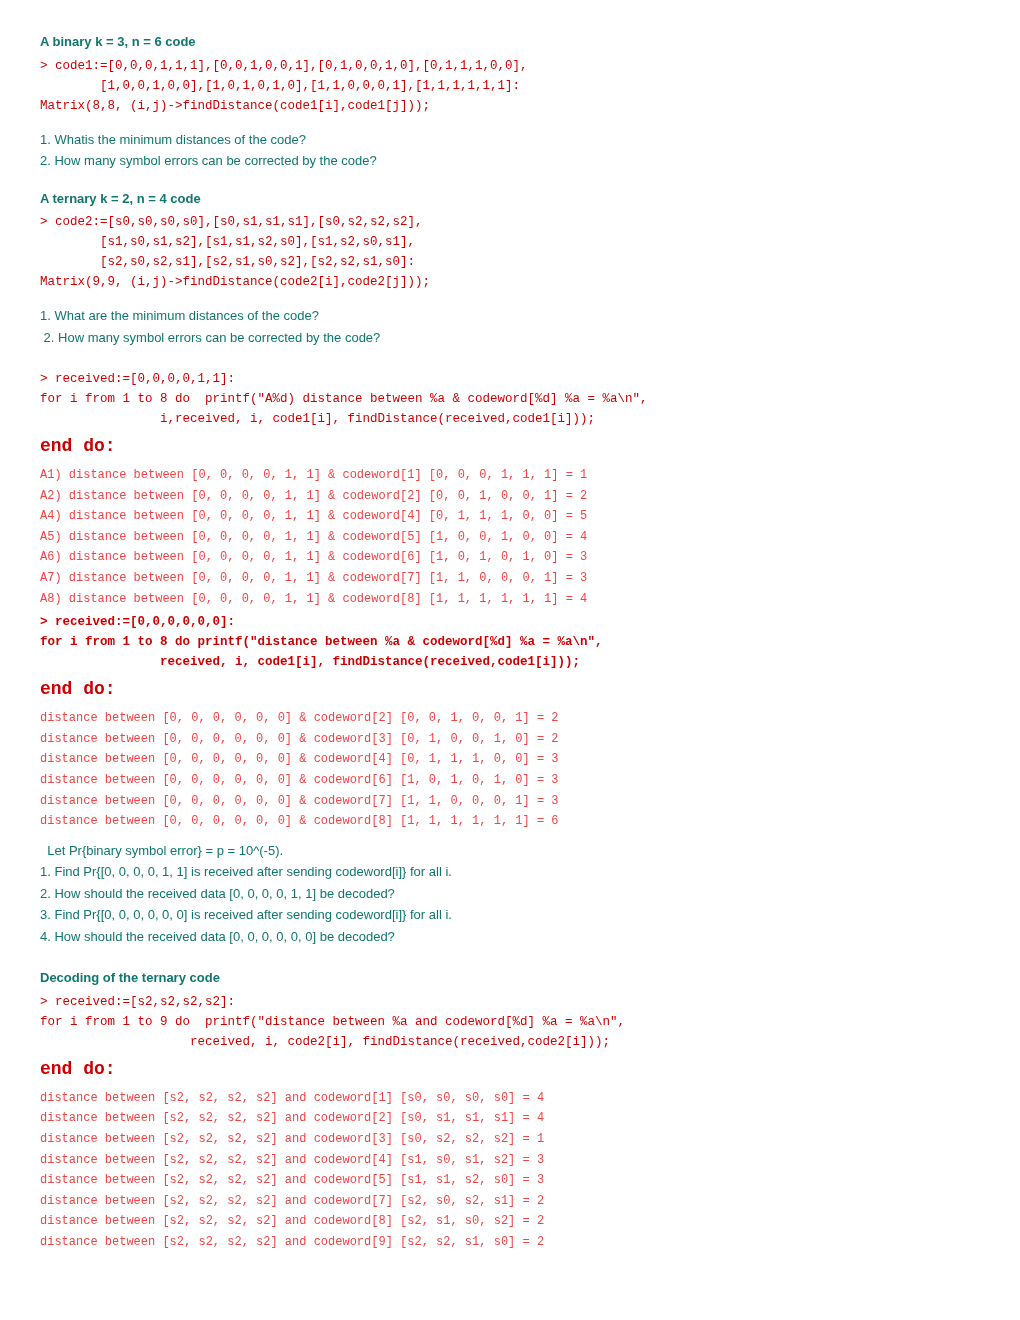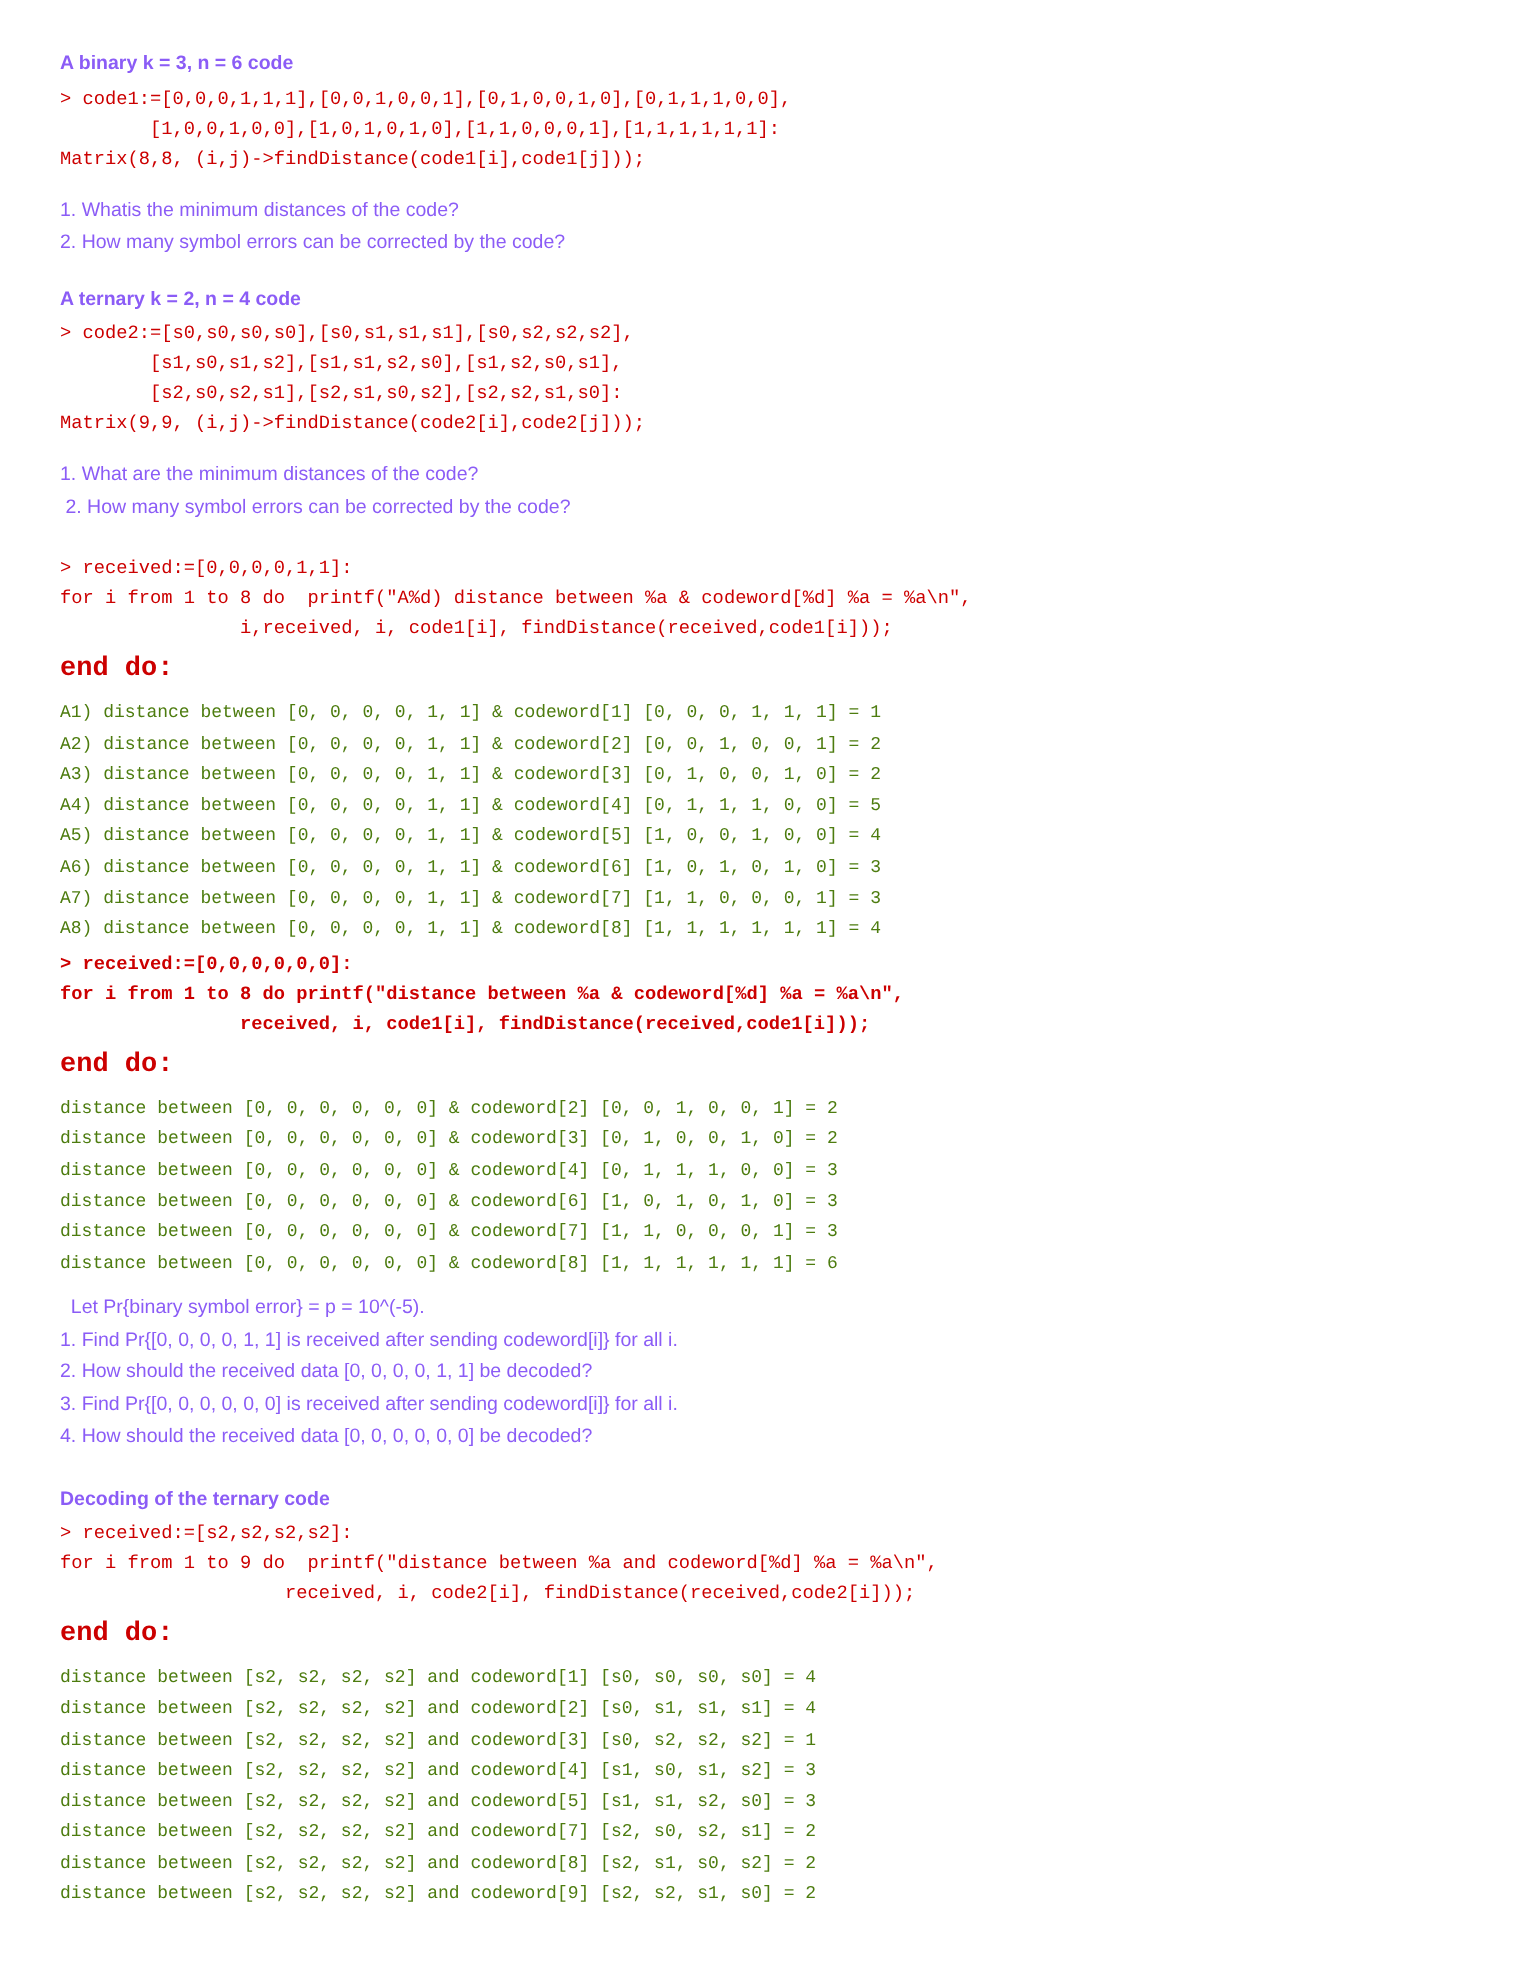--- a/index.html
+++ b/index.html
@@ -16,32 +16,32 @@
     .code-block {
       font-family: 'Courier New', Courier, monospace;
       font-size: 12.5px;
       color: #cc0000;
       line-height: 1.6;
       margin: 4px 0;
     }
     .code-output {
       font-family: 'Courier New', Courier, monospace;
       font-size: 12px;
-      color: #4d7c0f;
+      color: #ef4444;
       line-height: 1.55;
       margin: 2px 0;
     }
     .end-do {
       font-family: 'Courier New', Courier, monospace;
       font-size: 18px;
       color: #cc0000;
       font-weight: bold;
       margin: 2px 0;
     }
-    .normal-text { font-size: 13px; color: #8b5cf6; margin: 2px 0; }
+    .normal-text { font-size: 13px; color: #0f766e; margin: 2px 0; }
   </style>
 </head>
 <body>
 
 <div>
 
   <div class="section">
     <div class="bold normal-text">A binary k = 3, n = 6 code</div>
     <div class="code-block">
       <span>&gt; code1:=[0,0,0,1,1,1],[0,0,1,0,0,1],[0,1,0,0,1,0],[0,1,1,1,0,0],</span><br>
@@ -69,21 +69,20 @@
   <div class="section" style="margin-top:22px;">
     <div class="code-block">
       <span>&gt; received:=[0,0,0,0,1,1]:</span><br>
       <span>for i from 1 to 8 do&nbsp; printf(<span style="color:#cc0000;">"A%d) distance between %a &amp; codeword[%d] %a = %a\n"</span>,</span><br>
       <span>&nbsp;&nbsp;&nbsp;&nbsp;&nbsp;&nbsp;&nbsp;&nbsp;&nbsp;&nbsp;&nbsp;&nbsp;&nbsp;&nbsp;&nbsp;&nbsp;i,received, i, code1[i], findDistance(received,code1[i]));</span>
     </div>
     <div class="end-do">end do:</div>
     <div style="height:2px"></div>
     <div class="code-output">A1) distance between [0, 0, 0, 0, 1, 1] &amp; codeword[1] [0, 0, 0, 1, 1, 1] = 1</div>
     <div class="code-output">A2) distance between [0, 0, 0, 0, 1, 1] &amp; codeword[2] [0, 0, 1, 0, 0, 1] = 2</div>
-    <div class="code-output">A3) distance between [0, 0, 0, 0, 1, 1] &amp; codeword[3] [0, 1, 0, 0, 1, 0] = 2</div>
     <div class="code-output">A4) distance between [0, 0, 0, 0, 1, 1] &amp; codeword[4] [0, 1, 1, 1, 0, 0] = 5</div>
     <div class="code-output">A5) distance between [0, 0, 0, 0, 1, 1] &amp; codeword[5] [1, 0, 0, 1, 0, 0] = 4</div>
     <div class="code-output">A6) distance between [0, 0, 0, 0, 1, 1] &amp; codeword[6] [1, 0, 1, 0, 1, 0] = 3</div>
     <div class="code-output">A7) distance between [0, 0, 0, 0, 1, 1] &amp; codeword[7] [1, 1, 0, 0, 0, 1] = 3</div>
     <div class="code-output">A8) distance between [0, 0, 0, 0, 1, 1] &amp; codeword[8] [1, 1, 1, 1, 1, 1] = 4</div>
 
     <div class="code-block" style="margin-top:4px;font-weight:bold;">
       <span>&gt; received:=[0,0,0,0,0,0]:</span><br>
       <span>for i from 1 to 8 do printf(<span style="color:#cc0000;">"distance between %a &amp; codeword[%d] %a = %a\n"</span>,</span><br>
       <span>&nbsp;&nbsp;&nbsp;&nbsp;&nbsp;&nbsp;&nbsp;&nbsp;&nbsp;&nbsp;&nbsp;&nbsp;&nbsp;&nbsp;&nbsp;&nbsp;received, i, code1[i], findDistance(received,code1[i]));</span>

